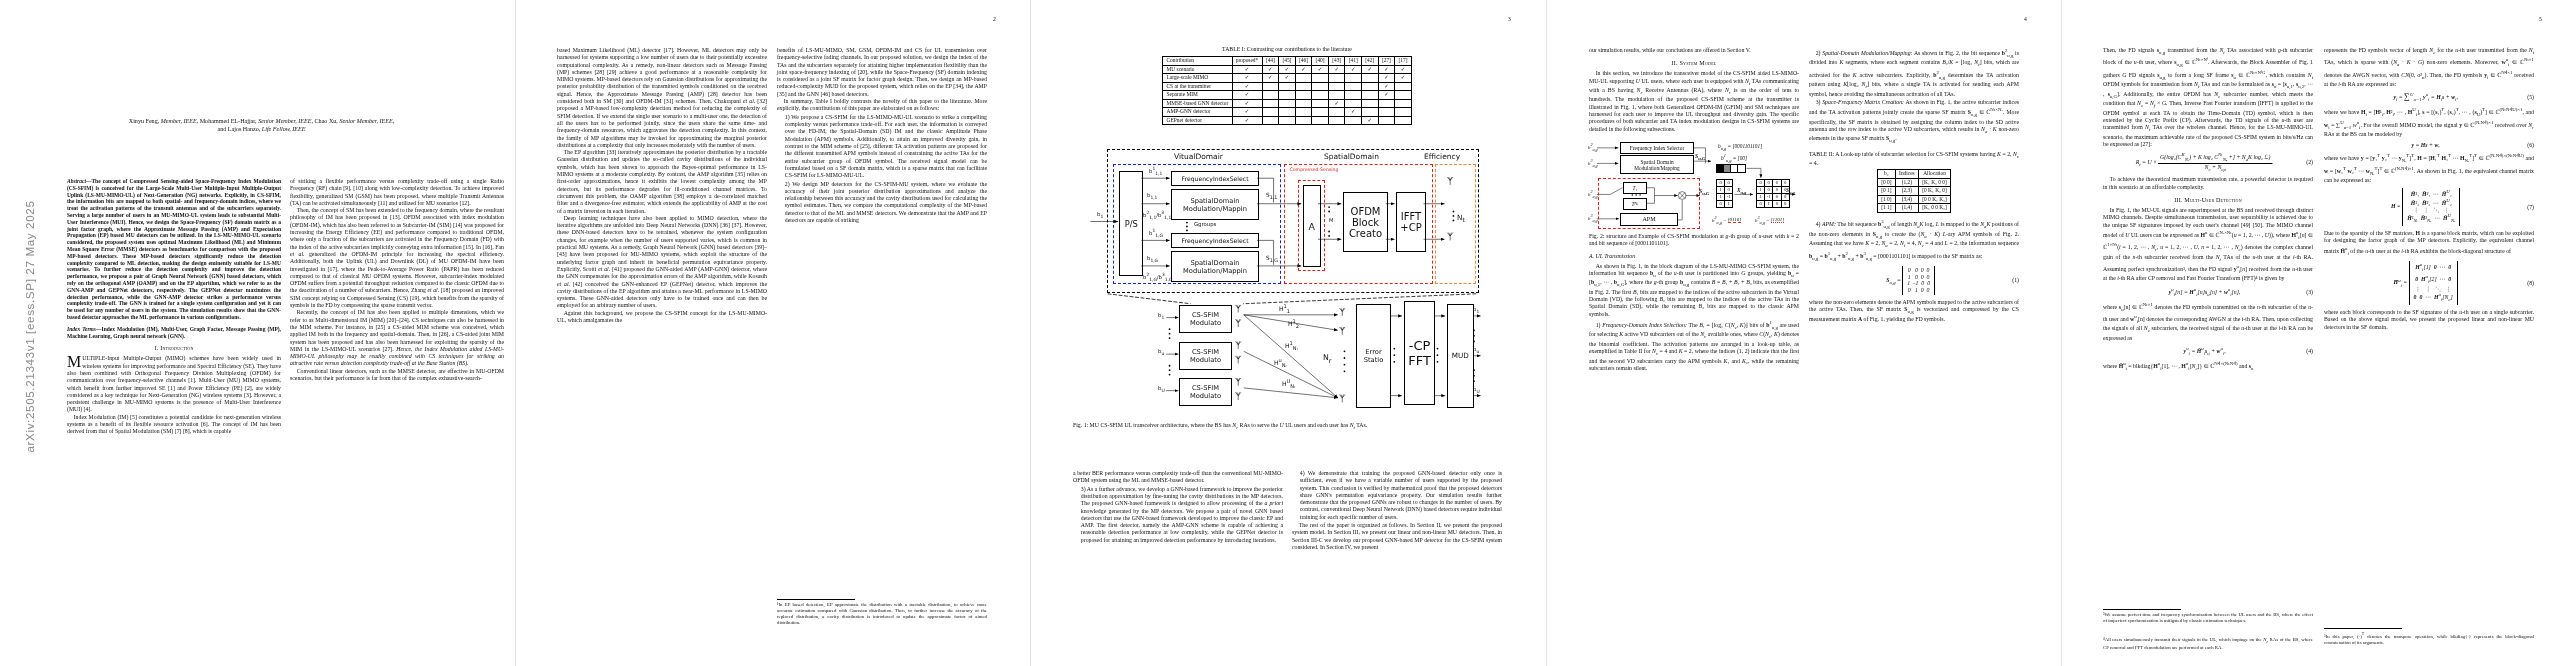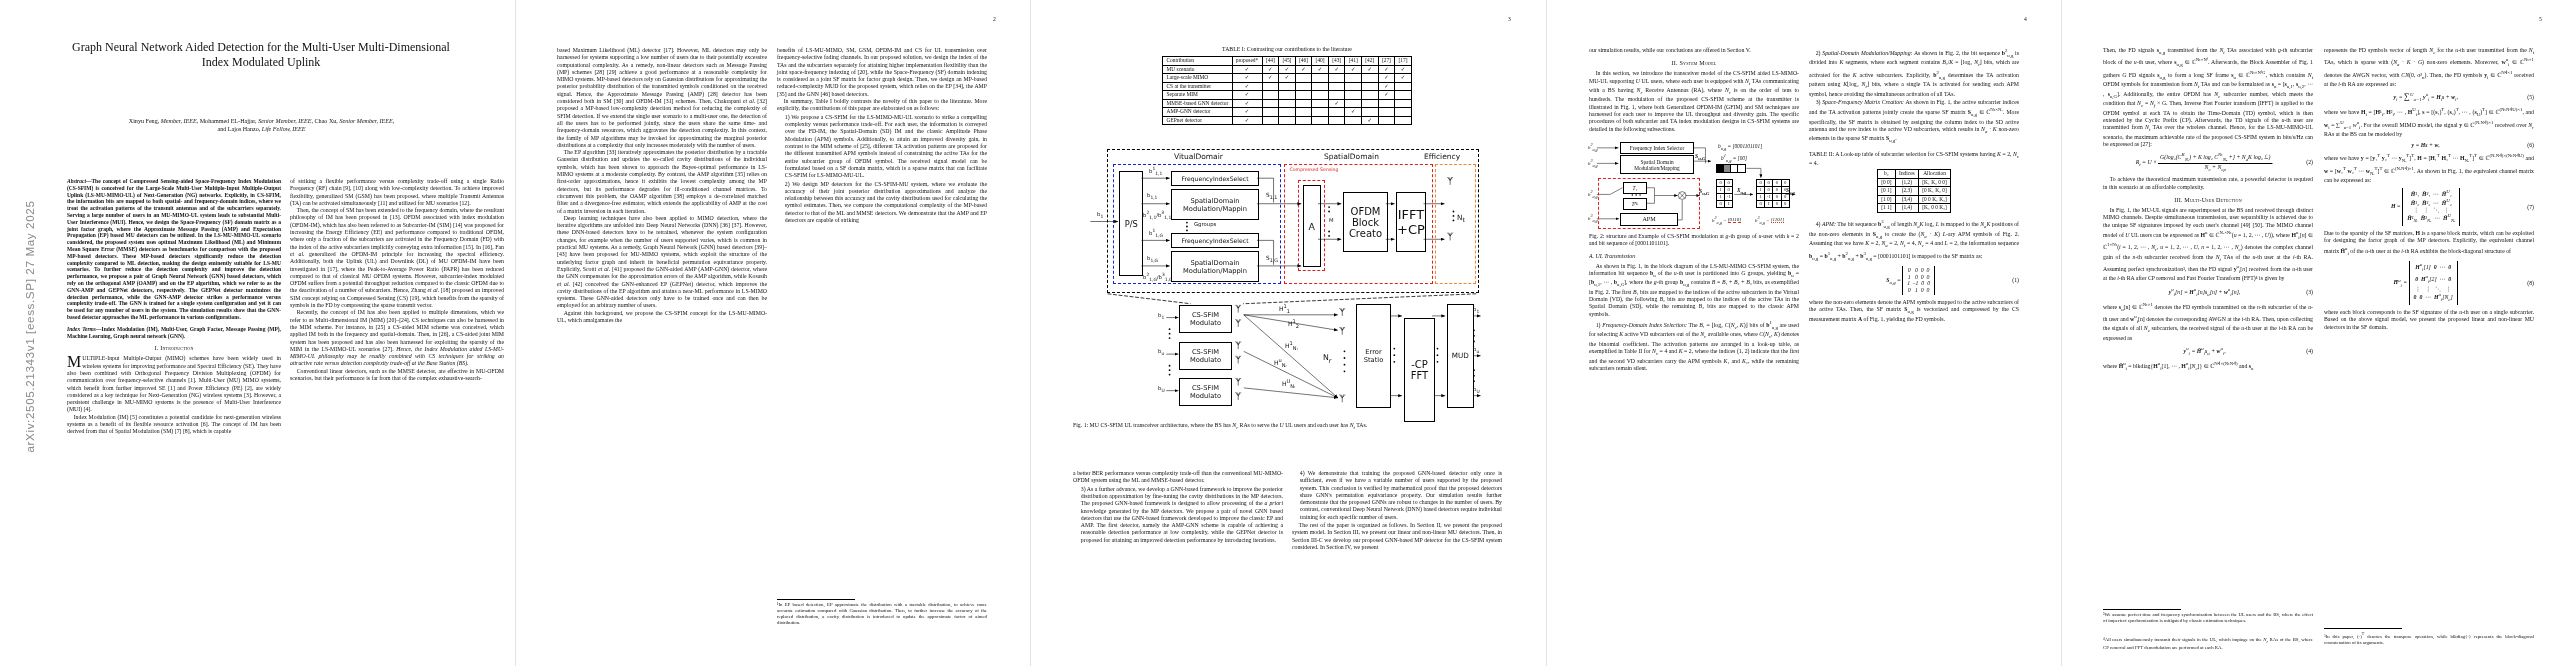--- a/index.html
+++ b/index.html
@@ -58,21 +58,20 @@
   .bitcell{position:absolute;width:7.2px;height:7.2px;border:0.6px solid #000;}
   svg{position:absolute;left:0;top:0;overflow:visible;}
 </style>
 </head>
 <body>
 
 <div class="canvas">
 
   <div class="page" style="left:0">
     <div class="banner">arXiv:2505.21343v1  [eess.SP]  27 May 2025</div>
-    <div class="title">Graph Neural Network Aided Detection for the Multi-User Multi-Dimensional Index Modulated Uplink</div>
     <div class="authors">Xinyu Feng, <i>Member, IEEE,</i> Mohammed EL-Hajjar, <i>Senior Member, IEEE,</i> Chao Xu, <i>Senior Member, IEEE,</i></div>
     <div class="authors a2">and Lajos Hanzo, <i>Life Fellow, IEEE</i></div>
     <div class="col" style="left:67px;top:178px;width:214px">
       <div class="par abs"><i>Abstract</i>—The concept of Compressed Sensing-aided Space-Frequency Index Modulation (CS-SFIM) is conceived for the Large-Scale Multi-User Multiple-Input Multiple-Output Uplink (LS-MU-MIMO-UL) of Next-Generation (NG) networks. Explicitly, in CS-SFIM, the information bits are mapped to both spatial- and frequency-domain indices, where we treat the activation patterns of the transmit antennas and of the subcarriers separately. Serving a large number of users in an MU-MIMO-UL system leads to substantial Multi-User Interference (MUI). Hence, we design the Space-Frequency (SF) domain matrix as a joint factor graph, where the Approximate Message Passing (AMP) and Expectation Propagation (EP) based MU detectors can be utilized. In the LS-MU-MIMO-UL scenario considered, the proposed system uses optimal Maximum Likelihood (ML) and Minimum Mean Square Error (MMSE) detectors as benchmarks for comparison with the proposed MP-based detectors. These MP-based detectors significantly reduce the detection complexity compared to ML detection, making the design eminently suitable for LS-MU scenarios. To further reduce the detection complexity and improve the detection performance, we propose a pair of Graph Neural Network (GNN) based detectors, which rely on the orthogonal AMP (OAMP) and on the EP algorithm, which we refer to as the GNN-AMP and GEPNet detectors, respectively. The GEPNet detector maximizes the detection performance, while the GNN-AMP detector strikes a performance versus complexity trade-off. The GNN is trained for a single system configuration and yet it can be used for any number of users in the system. The simulation results show that the GNN-based detector approaches the ML performance in various configurations.</div>
       <div class="par abs"><i>Index Terms</i>—Index Modulation (IM), Multi-User, Graph Factor, Message Passing (MP), Machine Learning, Graph neural network (GNN).</div>
       <div class="sechead">I. Introduction</div>
       <div class="par"><span class="dc">M</span>ULTIPLE-Input Multiple-Output (MIMO) schemes have been widely used in wireless systems for improving performance and Spectral Efficiency (SE). They have also been combined with Orthogonal Frequency Division Multiplexing (OFDM) for communication over frequency-selective channels [1]. Multi-User (MU) MIMO systems, which benefit from further improved SE [1] and Power Efficiency (PE) [2], are widely considered as a key technique for Next-Generation (NG) wireless systems [3]. However, a persistent challenge in MU-MIMO systems is the presence of Multi-User Interference (MUI) [4].</div>
       <div class="par ind">Index Modulation (IM) [5] constitutes a potential candidate for next-generation wireless systems as a benefit of its flexible resource activation [6]. The concept of IM has been derived from that of Spatial Modulation (SM) [7] [8], which is capable</div>
     </div>
     <div class="col" style="left:290px;top:178px;width:214px">
@@ -238,21 +237,21 @@
       <div class="flab" style="left:42px;top:79px">b<sup>1</sup><sub>1,G</sub></div>
       <div class="flab" style="left:40px;top:106px">b<sub>1,G</sub></div>
       <div class="flab" style="left:36px;top:123px">b<sup>2</sup><sub>1,G</sub>/b<sup>3</sup><sub>1,G</sub></div>
       <div class="flab" style="left:159px;top:43px;font-size:5.8px">S<sub>1,1</sub></div>
       <div class="flab" style="left:159px;top:106px;font-size:5.8px">S<sub>1,G</sub></div>
       <div class="flab" style="left:182px;top:18px;width:50px;color:#df1f1f;font-size:4.7px;text-align:center;white-space:normal">Compressed Sensing</div>
       <div class="redbox" style="left:191px;top:31px;width:24.5px;height:89px"></div>
       <div class="fbox" style="left:196px;top:36px;width:15.6px;height:80px;font-size:9.4px">A</div>
       <div class="flab" style="left:222px;top:68px">M</div>
       <div class="fbox" style="left:236px;top:43px;width:43px;height:58px;font-size:10px">OFDM Block Creato</div>
-      <div class="fbox" style="left:289px;top:43px;width:28px;height:58px;font-size:13px">IFFT +CP</div>
+      <div class="fbox" style="left:289px;top:43px;width:28px;height:58px;font-size:10px">IFFT +CP</div>
       <div class="flab" style="left:350px;top:64px;font-size:7.2px">N<sub>t</sub></div>
       <svg width="372" height="145" viewBox="0 0 670 260">
         <defs>
           <marker id="ah1" markerWidth="8" markerHeight="8" refX="7" refY="3" orient="auto">
               <path d="M0,0 L7,3 L0,6 z" fill="#000"></path>
             </marker>
           <g id="ant1">
               <path d="M0,12 L0,4 M-5,-2 L0,4 L5,-2 M-2.5,-2 L0,4 M2.5,-2 L0,4" stroke="#000" stroke-width="1" fill="none"></path>
             </g>
         </defs>
@@ -361,21 +360,21 @@
       <div class="flab" style="left:51px;top:15.6px">b<sub>1</sub></div>
       <div class="flab" style="left:51px;top:52px">b<sub>u</sub></div>
       <div class="flab" style="left:51px;top:89px">b<sub>U</sub></div>
       <div class="flab" style="left:172px;top:6.7px;font-size:6.1px">H<sup>1</sup><sub>1</sub></div>
       <div class="flab" style="left:181px;top:22px;font-size:6.1px">H<sup>1</sup><sub>2</sub></div>
       <div class="flab" style="left:178px;top:44px;font-size:6.1px">H<sup>1</sup><sub>Nᵣ</sub></div>
       <div class="flab" style="left:167px;top:61px;font-size:6.1px">H<sup>u</sup><sub>Nᵣ</sub></div>
       <div class="flab" style="left:175px;top:82px;font-size:6.1px">H<sup>U</sup><sub>Nᵣ</sub></div>
       <div class="flab" style="left:216px;top:57px;font-size:7.8px">N<sub>r</sub></div>
       <div class="fbox" style="left:249px;top:7.8px;width:33px;height:102px;font-size:6.7px">Error Statio</div>
-      <div class="fbox" style="left:297px;top:22px;width:29px;height:102px;font-size:10px">-CP FFT</div>
+      <div class="fbox" style="left:297px;top:5px;width:29px;height:102px;font-size:13px">-CP FFT</div>
       <div class="fbox" style="left:340px;top:7.8px;width:24.5px;height:102px;font-size:7.2px">MUD</div>
       <div class="flab" style="left:366px;top:10px">b̂<sub>1</sub></div>
       <div class="flab" style="left:366px;top:50px">b̂<sub>u</sub></div>
       <div class="flab" style="left:366px;top:90px">b̂<sub>U</sub></div>
     </div>
     <div class="caption" style="position:absolute;left:42px;top:422px;width:428px">Fig. 1: MU CS-SFIM UL transceiver architecture, where the BS has <i>N<sub>r</sub></i> RAs to serve the <i>U</i> UL users and each user has <i>N<sub>t</sub></i> TAs.</div>
 
     <div class="col" style="left:42px;top:470px;width:210px">
       <div class="par">a better BER performance versus complexity trade-off than the conventional MU-MIMO-OFDM system using the ML and MMSE-based detector.</div>
       <div class="par" style="padding-left:7.8px;margin-top:1.1px">3) As a further advance, we develop a GNN-based framework to improve the posterior distribution approximation by fine-tuning the cavity distributions in the MP detectors. The proposed GNN-based framework is designed to allow processing of the <i>a priori</i> knowledge generated by the MP detectors. We propose a pair of novel GNN based detectors that use the GNN-based framework developed to improve the classic EP and AMP. The first detector, namely the AMP-GNN scheme is capable of achieving a reasonable detection performance at low complexity, while the GEPNet detector is proposed for attaining an improved detection performance by introducing iterations.</div>

